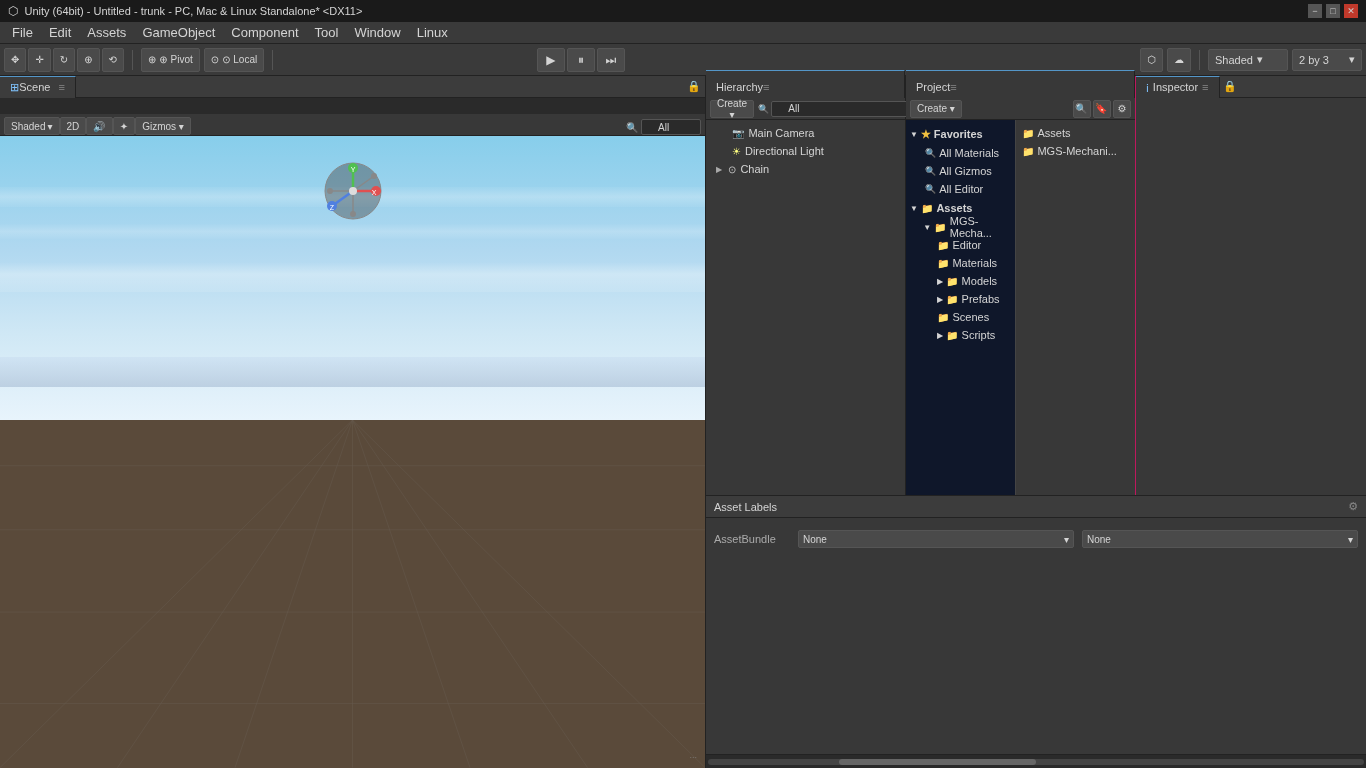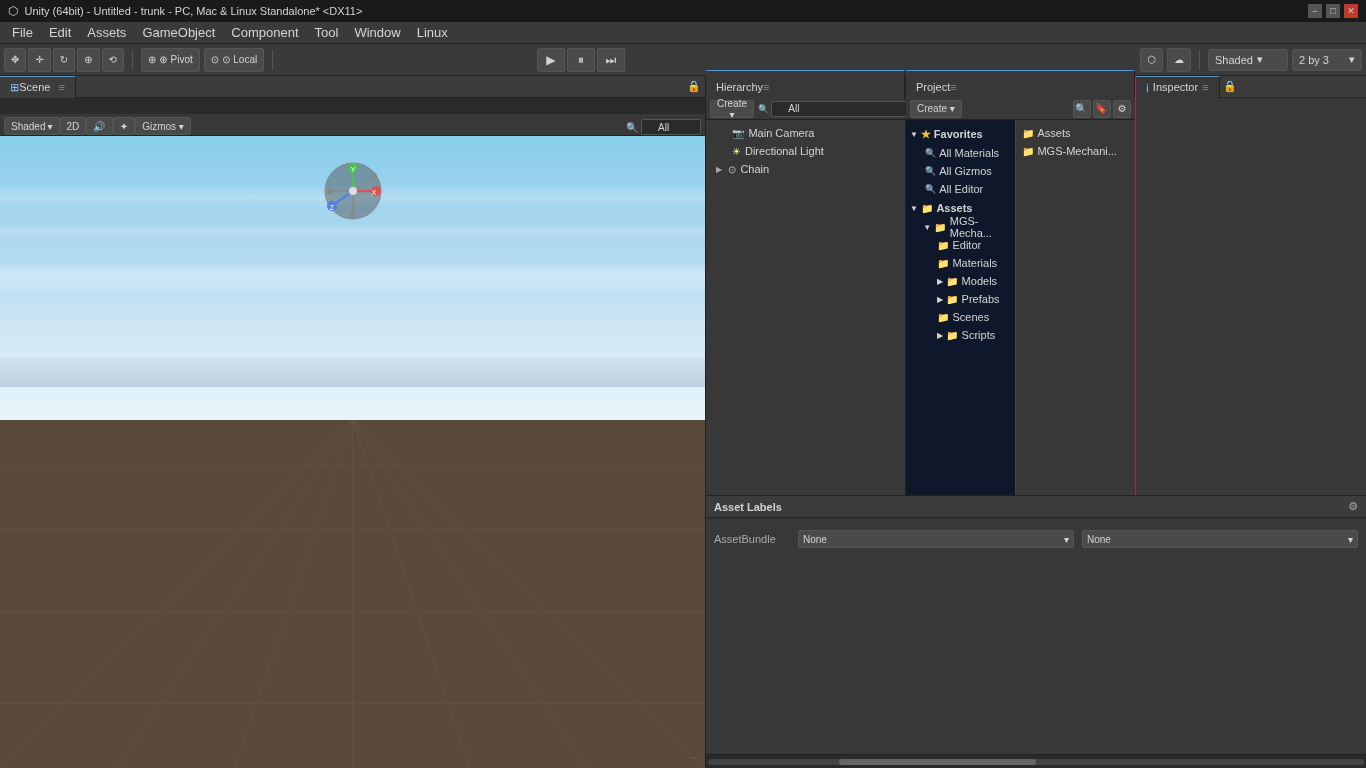--- a/index.html
+++ b/index.html
@@ -488,21 +488,21 @@
       flex-direction: column;
     }
     #asset-labels-bar {
       height: 22px;
       background: #3c3c3c;
       display: flex;
       align-items: center;
       padding: 0 8px;
       border-bottom: 1px solid #222;
       font-size: 11px;
-      font-weight: bold;
+      font-weight: normal;
     }
     #asset-labels-content {
       flex: 1;
       padding: 8px;
     }
     #asset-bundle-row {
       display: flex;
       align-items: center;
       gap: 4px;
       margin-top: 4px;

